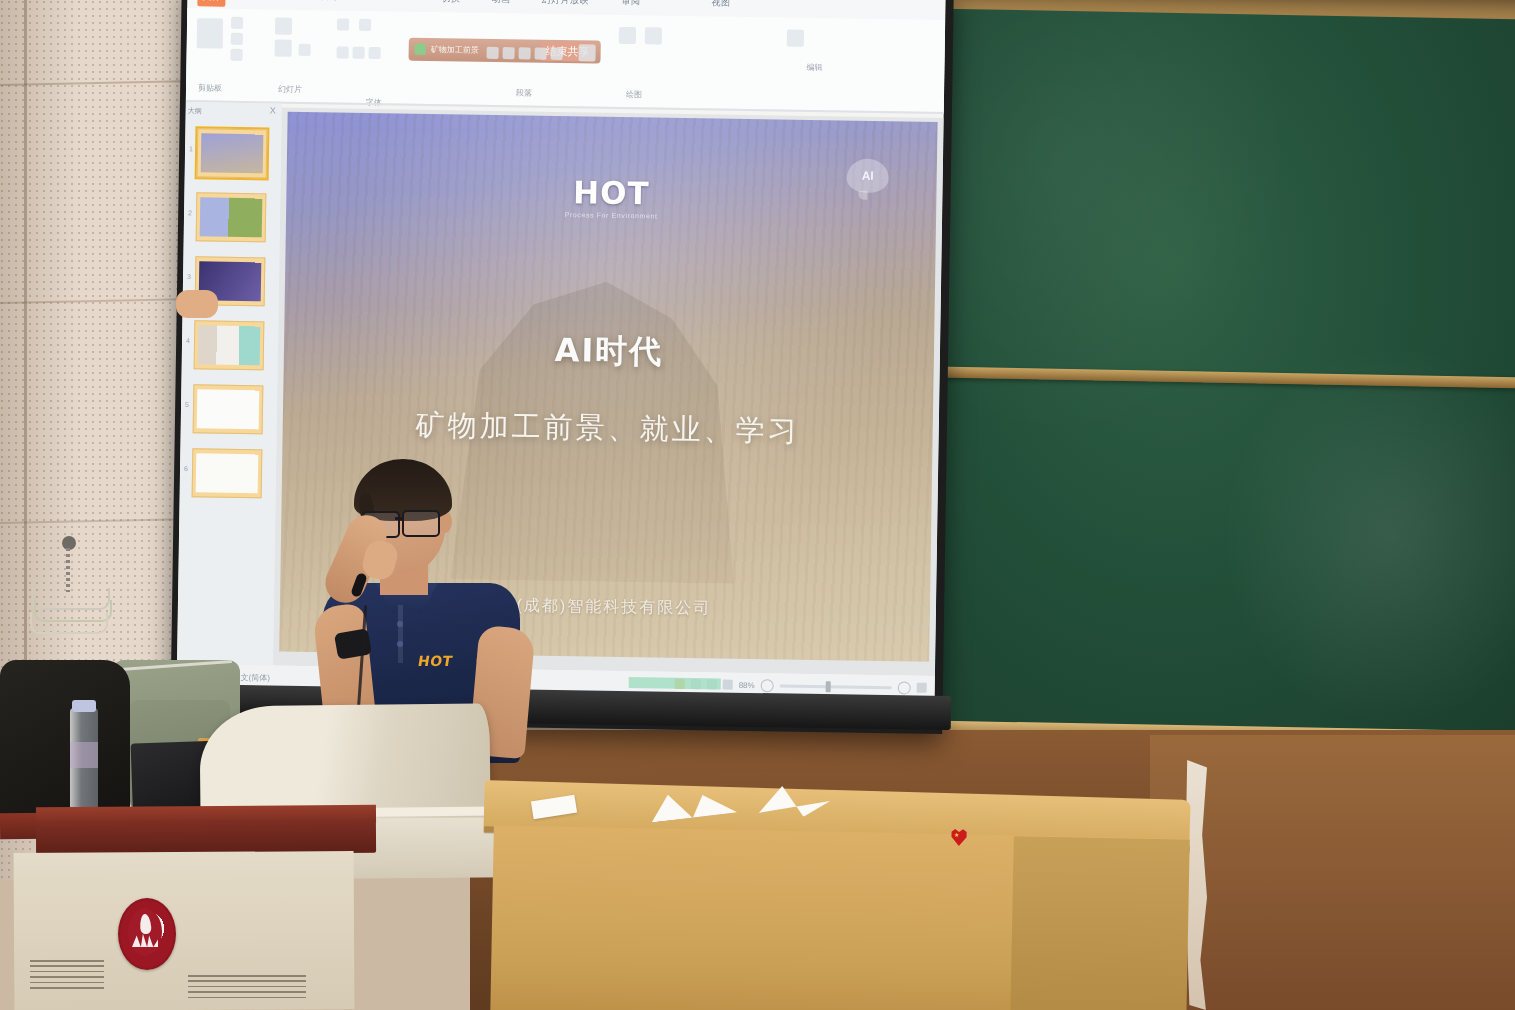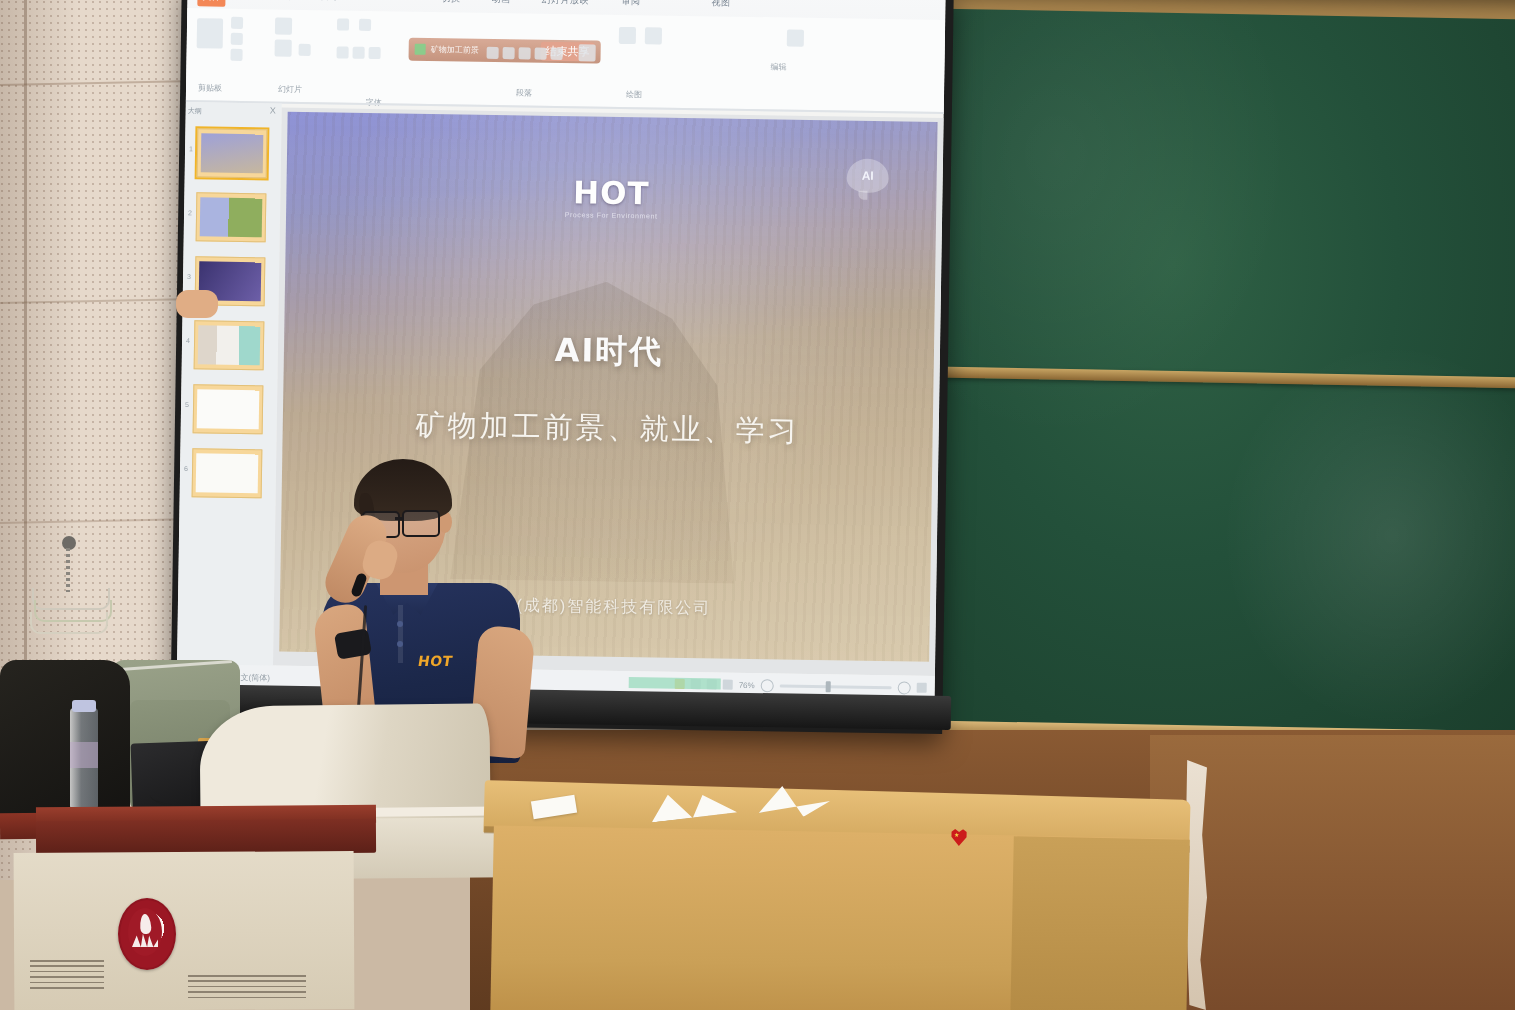--- a/index.html
+++ b/index.html
@@ -342,21 +342,21 @@
         <div class="glyph sm" style="left:348px;top:34px"></div>
         <div class="glyph sm" style="left:364px;top:34px"></div>
         <div class="glyph md" style="left:392px;top:30px"></div>
         <div class="grp" style="left:330px;top:74px">段落</div>
 
         <div class="glyph md" style="left:432px;top:12px"></div>
         <div class="glyph md" style="left:458px;top:12px"></div>
         <div class="grp" style="left:440px;top:74px">绘图</div>
 
         <div class="glyph md" style="left:600px;top:12px"></div>
-        <div class="grp" style="left:584px;top:44px">编辑</div>
+        <div class="grp" style="left:620px;top:44px">编辑</div>
       </div>
       <div class="ui" id="ribbon-rule"></div>
     </div>
 
     <div class="ui" id="thumbpane"></div>
     <div class="ui" id="thumb-head">大纲</div>
     <div class="ui" style="left:84px;top:120px;font-size:9px;color:#98a2aa">X</div>
 
     <div class="thumb sel" style="top:144px">
       <span class="num">1</span>
@@ -403,21 +403,21 @@
     </div>
 
     <div class="ui" id="statusbar">
       <span class="sb">幻灯片 1 / 6</span>
       <span class="sb">中文(简体)</span>
       <span id="sb-spacer"></span>
       <span class="view-ic active"></span>
       <span class="view-ic"></span>
       <span class="view-ic"></span>
       <span class="view-ic"></span>
-      <span class="sb">76%</span>
+      <span class="sb">88%</span>
       <span class="rnd"></span>
       <span id="zoom-slider">
         <span id="zoom-knob"></span>
       </span>
       <span class="rnd"></span>
       <span class="view-ic"></span>
     </div>
     <div id="green-bar"></div>
   </div>
   <div id="screen-bottombar"></div>

